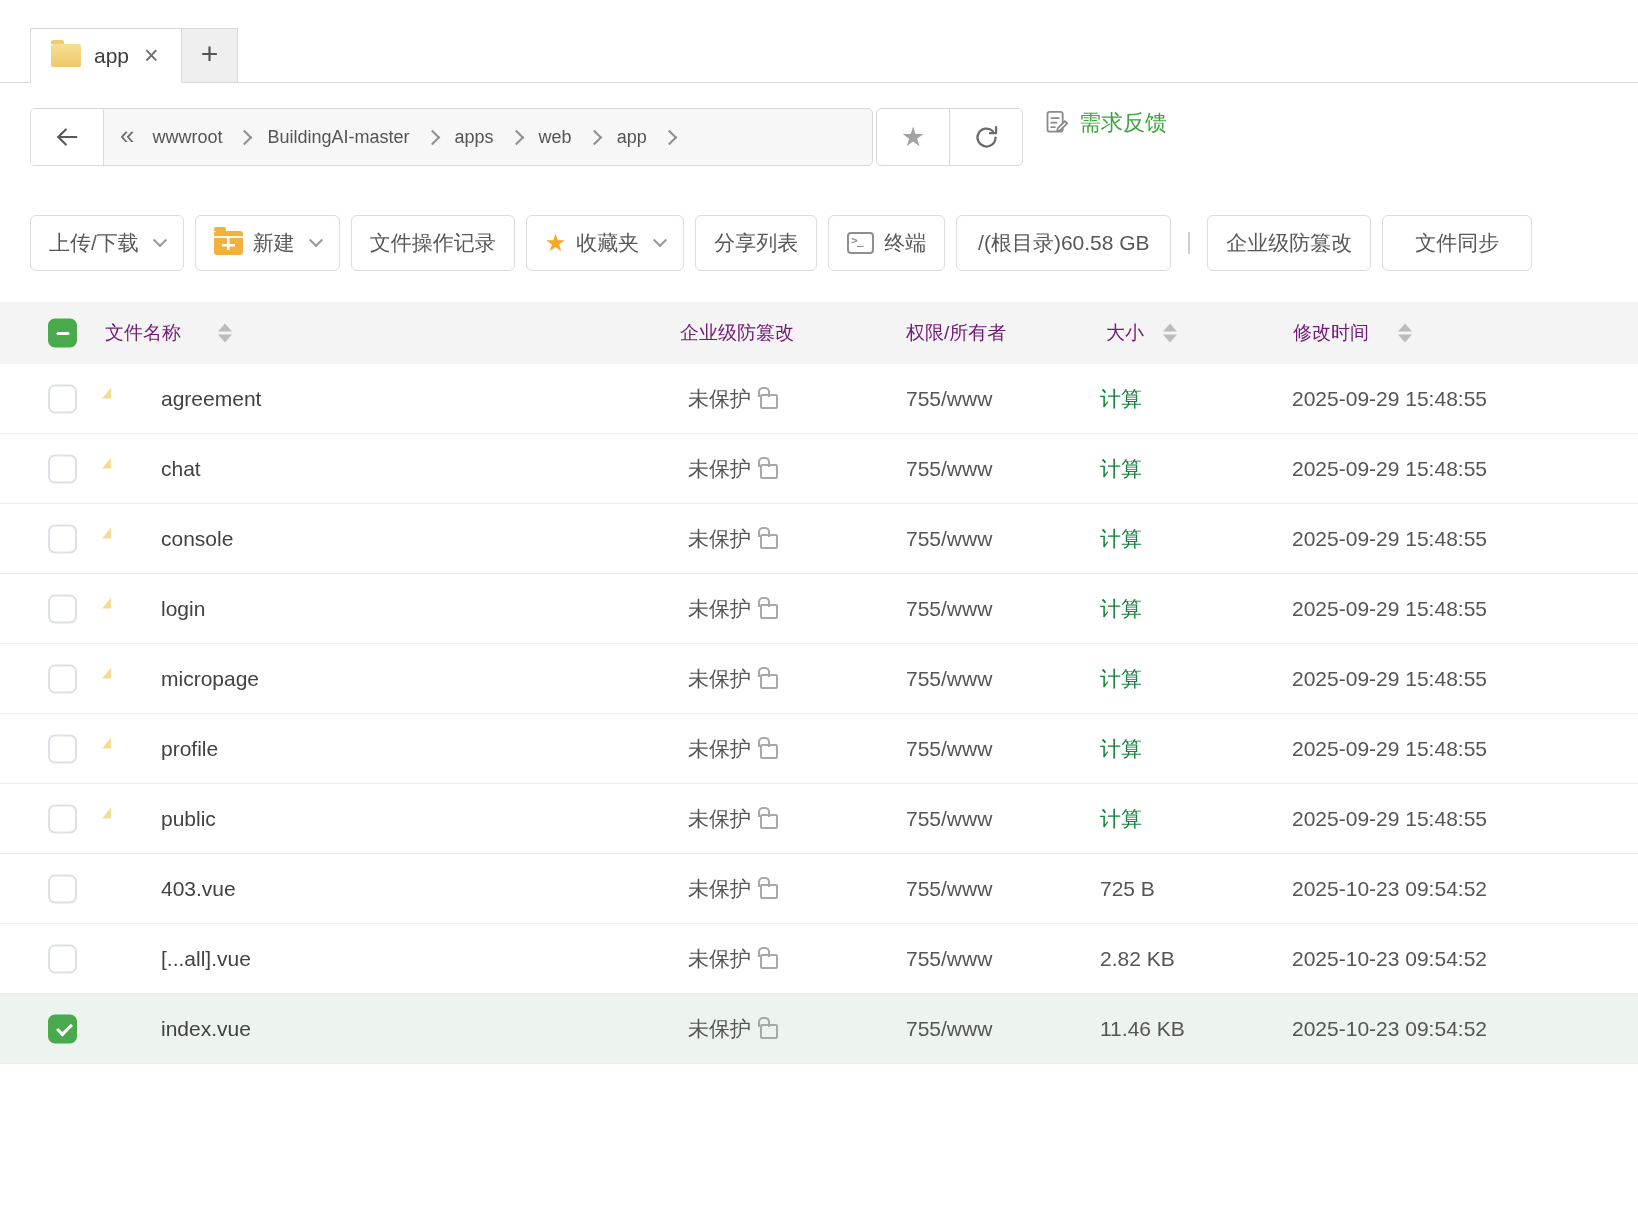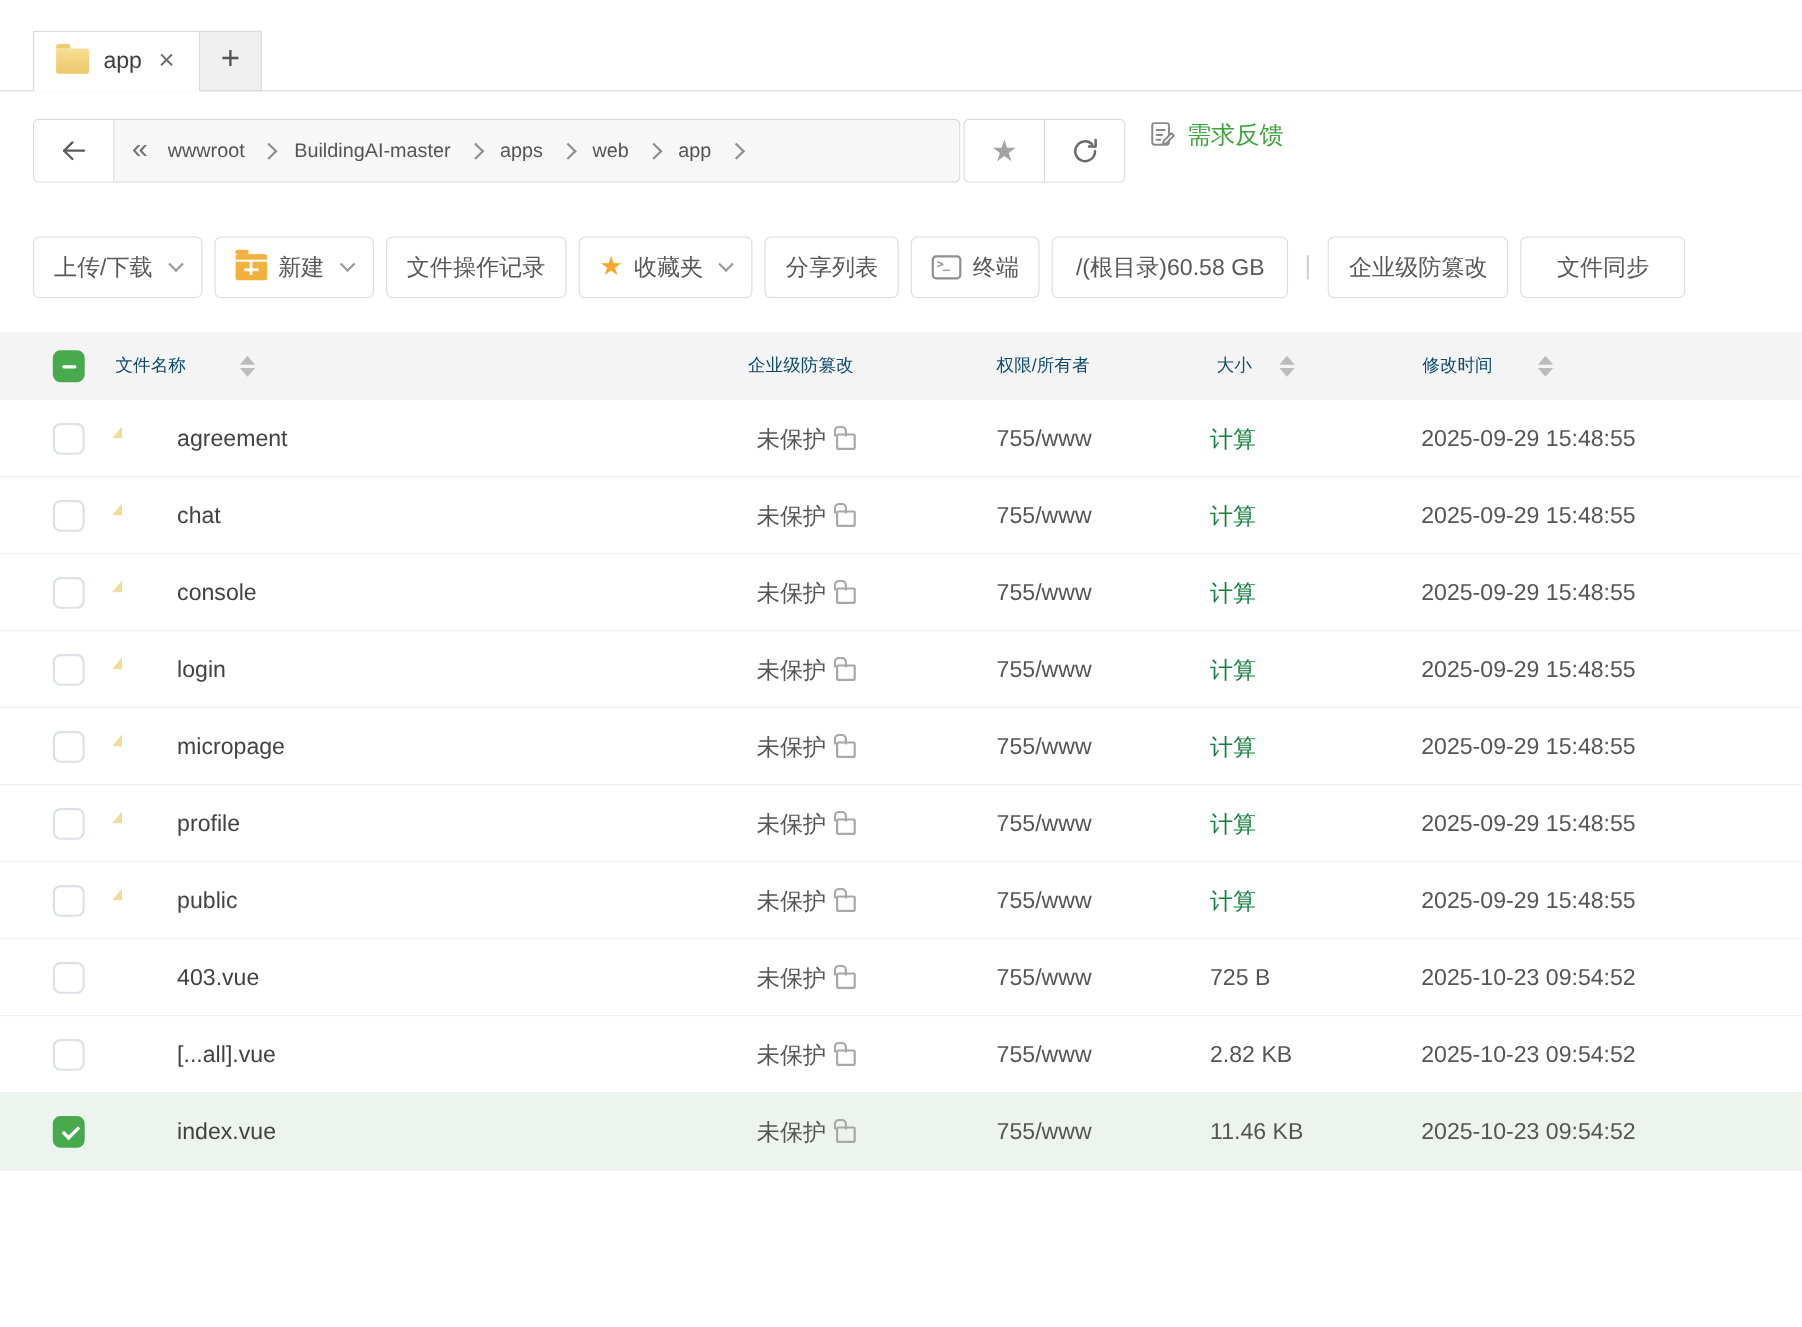--- a/index.html
+++ b/index.html
@@ -68,21 +68,21 @@
   
   .thead{position:absolute;top:302px;left:0;right:0;height:62px;background:#f4f4f4}
   .tbody{position:absolute;top:364px;left:0;right:0}
   .row{position:relative;height:69px;border-bottom:1px solid #ececec;background:#fff}
   .row.selected{background:#edf3ee}
   .cell{position:absolute;top:50%;transform:translateY(-50%);font-size:21px;color:#555}
   .c-cb{left:48px}  .c-icon{left:111px}  .c-name{left:161px;color:#424242}
   .c-protect{left:688px;display:flex;align-items:center}
   .c-perm{left:906px}  .c-size{left:1100px}  .c-time{left:1292px}
   .c-size.green{color:#15803d}
-  .h-label{font-size:16px;color:#0c4a6e}
+  .h-label{font-size:19px;color:#701a75}
   .h-name{left:105px}.h-tamper{left:680px}.h-perm{left:906px}.h-size{left:1106px}.h-time{left:1293px}
   .h-sort-name{left:218px}.h-sort-size{left:1163px}.h-sort-time{left:1398px}
   .sort{display:inline-flex;flex-direction:column;gap:3px;cursor:pointer}
   .sort i{width:0;height:0;border-left:7px solid transparent;border-right:7px solid transparent;display:block}
   .sort .up{border-bottom:8px solid #bcbcbc}
   .sort .down{border-top:8px solid #bcbcbc}
   
   .cb{width:29px;height:29px;box-sizing:border-box;border:2px solid #dde1e6;border-radius:7px;
       background:#fff;display:block;position:relative;cursor:pointer}
   .cb.on{background:#49a94d;border-color:#49a94d}

